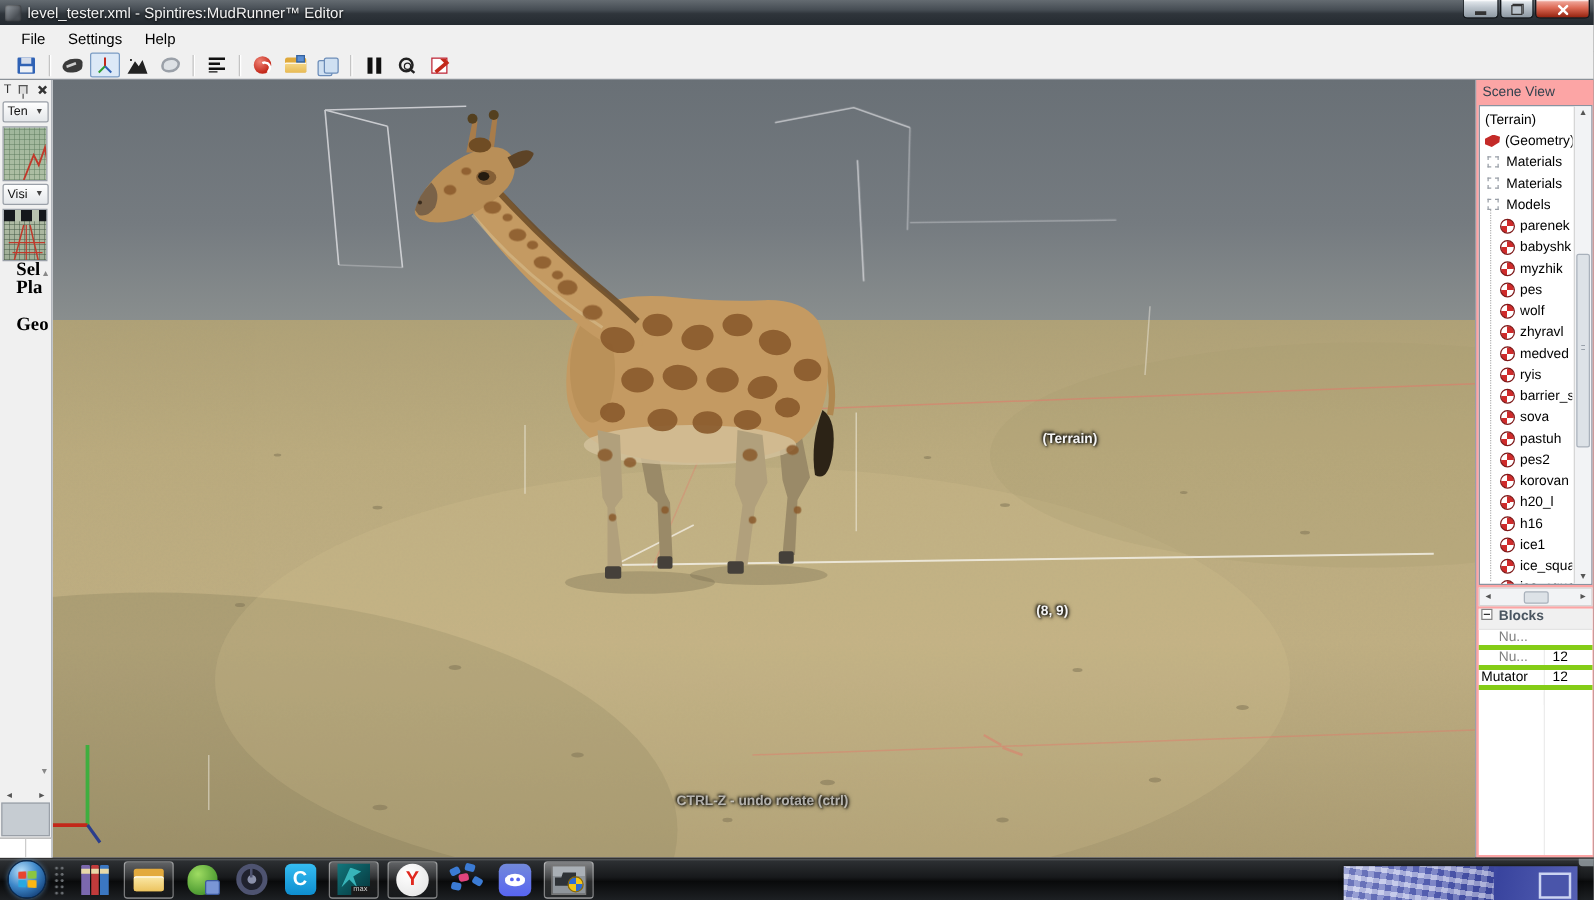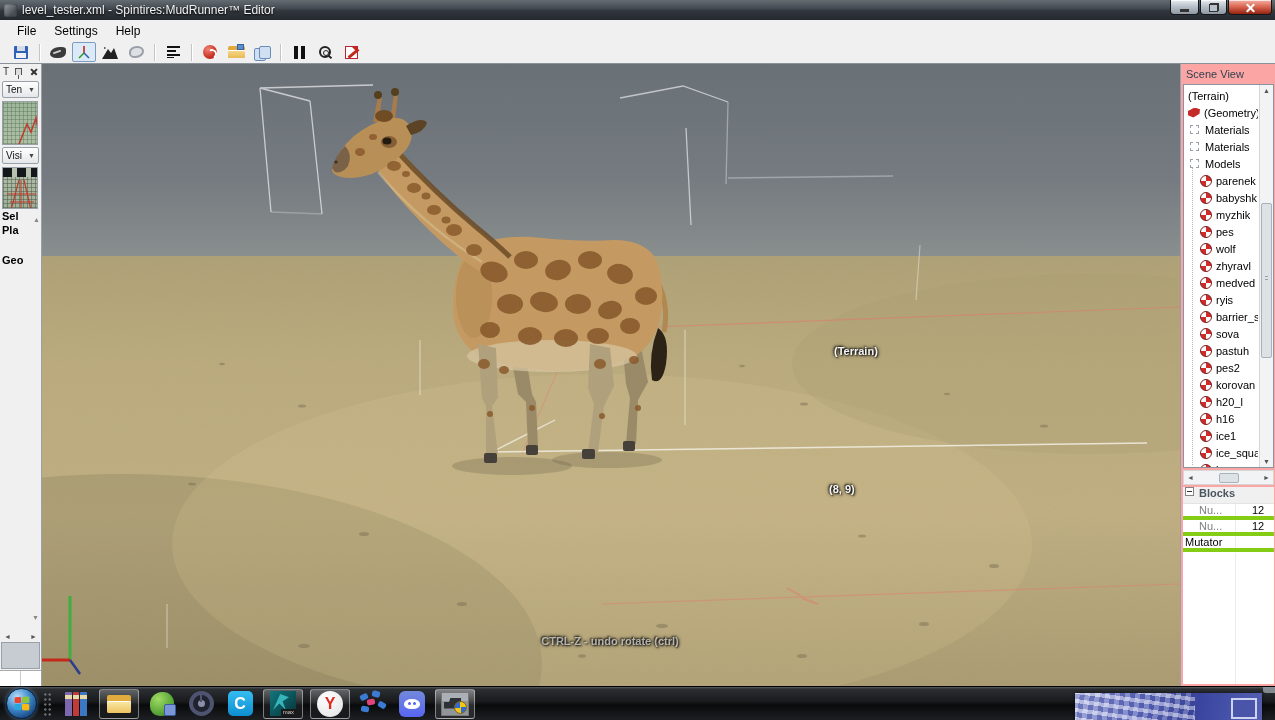--- a/index.html
+++ b/index.html
@@ -83,21 +83,21 @@
   .thumb1 { height:44px; background:
       repeating-linear-gradient(0deg,rgba(90,120,90,.45) 0 1px,transparent 1px 4px),
       repeating-linear-gradient(90deg,rgba(90,120,90,.45) 0 1px,transparent 1px 4px),
       linear-gradient(#9fb69b,#aebfa4); }
   .thumb2 { height:42px; background:
       repeating-linear-gradient(0deg,rgba(70,90,70,.5) 0 1px,transparent 1px 4px),
       repeating-linear-gradient(90deg,rgba(70,90,70,.5) 0 1px,transparent 1px 4px),
       linear-gradient(#b4bfa8,#9fae96); }
   .thumb2::before { content:""; position:absolute; left:0; top:0; width:36px; height:9px;
       background:repeating-linear-gradient(90deg,#15181b 0 9px,#b8c2ae 9px 14px); }
-  .lp-label { font-size:11px; font-weight:bold; color:#000; padding-left:2px; line-height:14px; }
+  .lp-label { font-size:15px; font-weight:bold; color:#000; padding-left:13px; line-height:14px;font-family:Liberation Serif, serif; }
   .lp-up { position:absolute; right:1px; top:152px; font-size:7px; color:#888; }
   .lp-down { position:absolute; right:2px; top:550px; font-size:7px; color:#888; }
   .lp-hscroll { position:absolute; left:0; bottom:46px; width:41px; display:flex; justify-content:space-between;
      padding:0 4px; font-size:7px; color:#555; }
   .lp-box { position:absolute; left:1px; bottom:17px; width:39px; height:27px; background:#c6ccd2; border:1px solid #9aa0a8; }
   .lp-white { position:absolute; left:0; bottom:0; width:41px; height:16px; background:#fff; border-top:1px solid #aaa; }
   .lp-white::after { content:""; position:absolute; left:20px; top:0; bottom:0; width:1px; background:#ccc; }
 
   
   #viewport { position:absolute; left:42px; top:64px; width:1138px; height:622px; overflow:hidden; }
@@ -136,21 +136,21 @@
      padding:0 3px; font-size:7px; color:#555; }
   .sv-hthumb { width:20px; height:10px; background:#dde2e7; border:1px solid #a9b1bb; border-radius:2px; }
   .blocks { position:absolute; left:2px; top:423px; width:91px; bottom:2px; background:#fff; }
   .bl-head { height:17px; background:#f0f0f0; display:flex; gap:5px; padding-left:2px;
      font-weight:bold; color:#4a5560; border-bottom:1px solid #e4e4e4; }
   .bl-minus { width:9px; height:9px; border:1px solid #848484; background:#fff; position:relative; }
   .bl-minus::after { content:""; position:absolute; left:1px; top:3px; width:5px; height:1px; background:#333; }
   .prow { display:flex; height:16px; border-bottom:4px solid #84cc16; align-items:flex-start; }
   .pname { width:52px; padding-left:16px; color:#808080; overflow:hidden; white-space:nowrap; }
   .pname.black { color:#000; padding-left:2px; }
-  .pval { flex:1; padding-left:16px; color:#000; border-left:1px solid #ececec; height:100%; display:flex; align-items:center; }
+  .pval { flex:1; padding-left:6px; color:#000; border-left:1px solid #ececec; height:100%; display:flex; align-items:center;margin-top:16px; }
   .pfill { position:absolute; left:52px; top:66px; bottom:0; width:1px; background:#ececec; }
 
   
   #taskbar { position:absolute; left:0; top:686px; width:1275px; height:34px;
     background:linear-gradient(#5a5e61 0, #2c2f32 6%, #17191b 45%, #090a0b 55%, #1d2023 100%);
     border-top:1px solid #000; display:flex; align-items:center; padding-left:6px; }
   .orb { width:31px; height:31px; border-radius:50%; border:1px solid #0a2a50;
     background:radial-gradient(circle at 35% 28%, #b8e0fa, #3d87c9 45%, #123d75 85%);
     display:flex; align-items:center; justify-content:center; margin-right:6px; box-shadow:0 0 4px rgba(120,190,255,.5); }
   .flag { width:15px; height:13px; display:grid; grid-template-columns:1fr 1fr; grid-template-rows:1fr 1fr; gap:1px;

